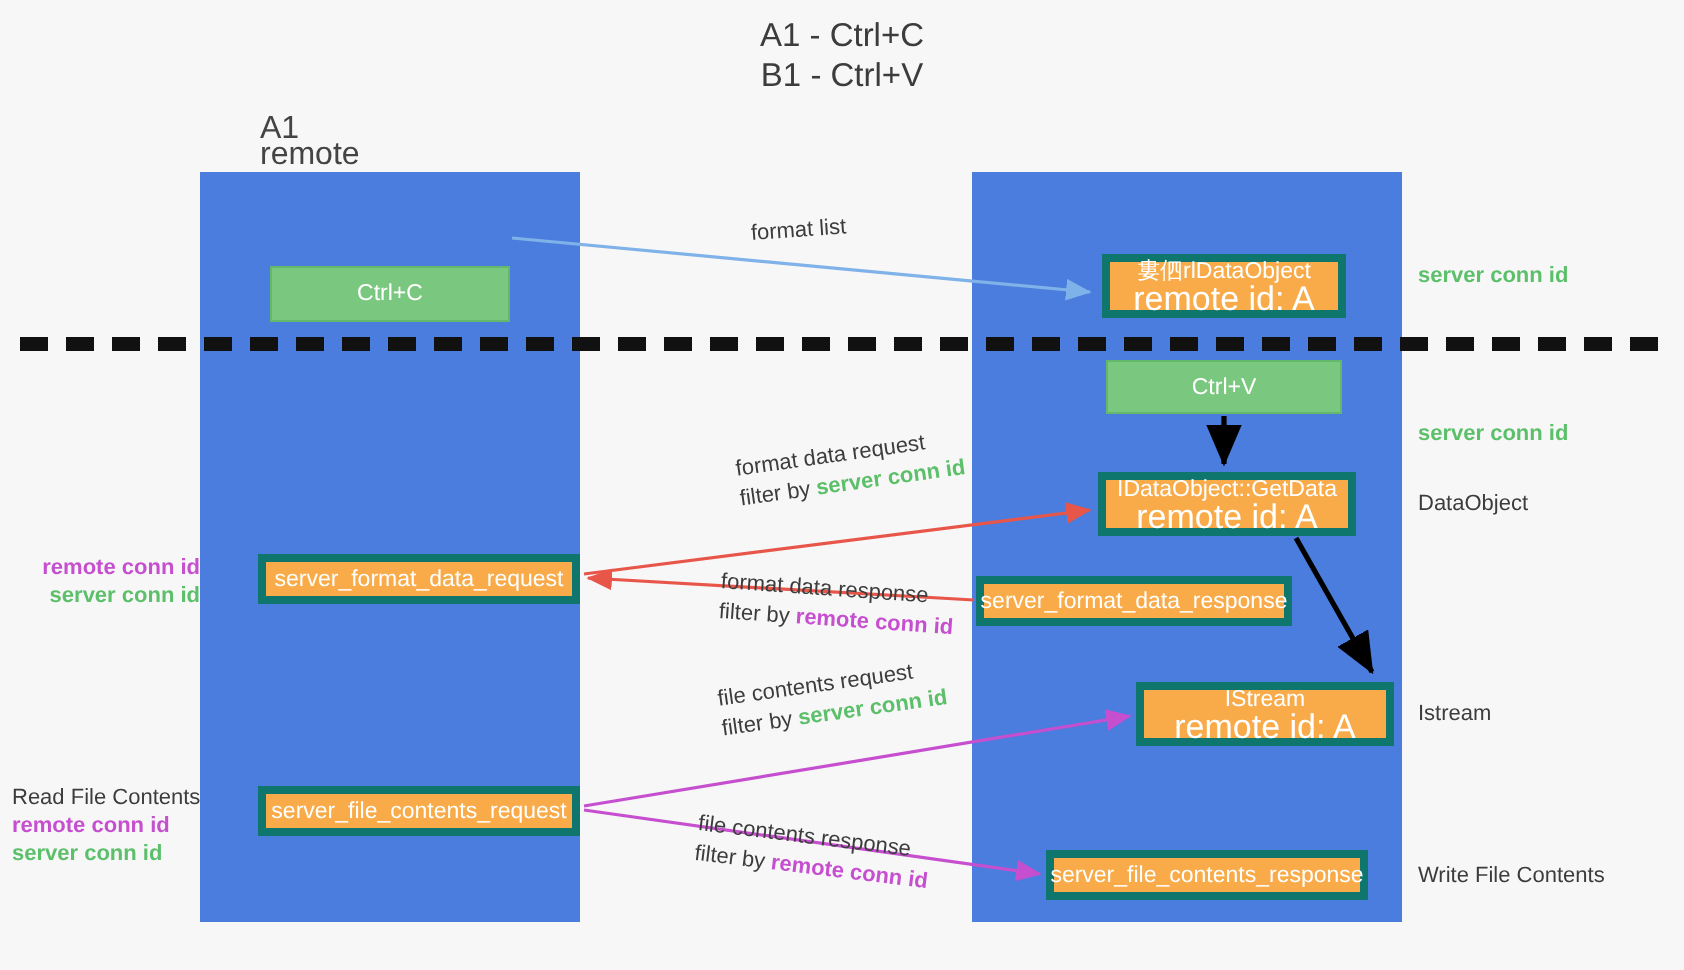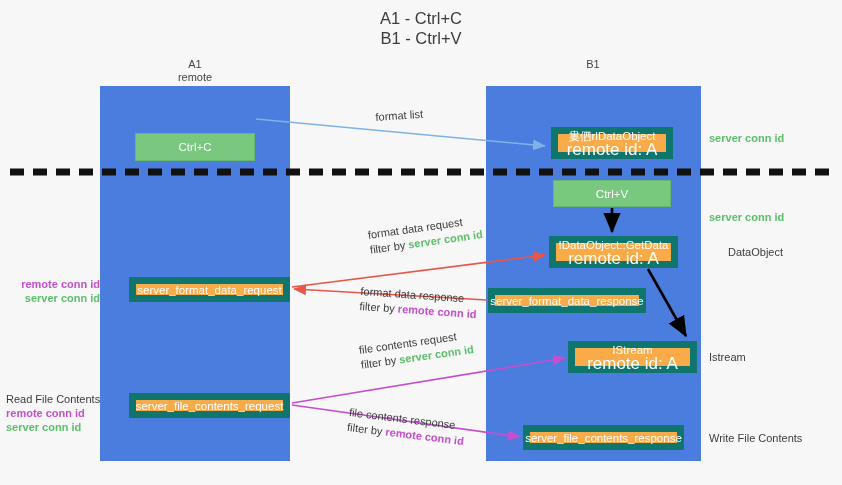--- a/index.html
+++ b/index.html
@@ -10,60 +10,60 @@
     position:relative;overflow:hidden;
     color:#3c3c3c;
   }
   #stage{position:absolute;inset:0;width:842px;height:485px;}
   svg#wires{position:absolute;left:0;top:0;width:842px;height:485px;pointer-events:none;}
 
   .lane{position:absolute;background:#4a7ddd;}
   #lane-a{left:100px;top:86px;width:190px;height:375px;}
   #lane-b{left:486px;top:86px;width:215px;height:375px;}
 
-  .lane-head{position:absolute;text-align:center;font-size:11px;line-height:13px;color:#444;}
+  .lane-head{position:absolute;font-size:16px;line-height:13px;color:#444;}
   .lane-head .ttl{display:block;}
   .lane-head .sub{display:block;}
 
   #head-a{left:130px;top:58px;width:130px;}
   #head-b{left:528px;top:58px;width:130px;}
 
   .title{
     position:absolute;left:0;top:8px;width:842px;text-align:center;
     font-size:16.5px;line-height:20px;color:#3c3c3c;
   }
 
   .node{
     position:absolute;box-sizing:border-box;
     display:flex;flex-direction:column;align-items:center;justify-content:center;
     color:#ffffff;font-size:11.5px;line-height:14px;text-align:center;
     padding:3px 6px;
   }
   .node.green{background:#7ac87f;border:1px solid #63b869;}
-  .node.orange{background:#f9ab49;border:7px solid #0f766e;}
+  .node.orange{background:#f9ab49;border:4px solid #0f766e;}
   .node .l2{font-size:17px;}
 
   #n-ctrlc {left:135px;top:104px;width:120px;height:28px;margin-top:29px;}
   #n-clip  {left:551px;top:127px;width:122px;height:32px;}
   #n-ctrlv {left:553px;top:180px;width:118px;height:27px;}
   #n-getdata{left:549px;top:236px;width:129px;height:32px;}
   #n-istream{left:568px;top:341px;width:129px;height:32px;}
   #n-sfdreq {left:129px;top:277px;width:161px;height:25px;}
   #n-sfdres {left:488px;top:288px;width:158px;height:25px;}
   #n-sfcreq {left:129px;top:393px;width:161px;height:25px;}
   #n-sfcres {left:523px;top:425px;width:161px;height:25px;}
 
   .sidelbl{position:absolute;font-size:11px;line-height:14px;}
   .g{color:#5cbf6a;font-weight:bold;}
   .m{color:#c64fd0;font-weight:bold;}
   .plain{color:#3c3c3c;}
 
   #sl-r1{left:709px;top:131px;}
   #sl-r2{left:709px;top:210px;}
-  #sl-r3{left:728px;top:245px;}
+  #sl-r3{left:709px;top:245px;}
   #sl-r4{left:709px;top:350px;}
   #sl-r5{left:709px;top:431px;}
 
   #sl-l1{left:8px;top:277px;width:92px;text-align:right;}
   #sl-l2{left:6px;top:392px;width:96px;text-align:left;}
 
   .edgelbl{position:absolute;font-size:11px;line-height:15px;white-space:nowrap;
            transform-origin:left top;}
   .edgelbl .ln{display:block;}
 
@@ -84,21 +84,20 @@
   </div>
 
   <div class="lane" id="lane-a"></div>
   <div class="lane" id="lane-b"></div>
 
   <div class="lane-head" id="head-a">
     <span class="ttl">A1</span>
     <span class="sub">remote</span>
   </div>
   <div class="lane-head" id="head-b">
-    <span class="ttl">B1</span>
   </div>
 
   <svg id="wires">
     <defs>
       <marker id="ah-blue" markerWidth="9" markerHeight="9" refX="7.5" refY="3.4" orient="auto">
         <path d="M0,0 L8,3.4 L0,6.8 z" fill="#7fb2e8"></path>
       </marker>
       <marker id="ah-red" markerWidth="9" markerHeight="9" refX="7.5" refY="3.4" orient="auto">
         <path d="M0,0 L8,3.4 L0,6.8 z" fill="#e8564a"></path>
       </marker>

